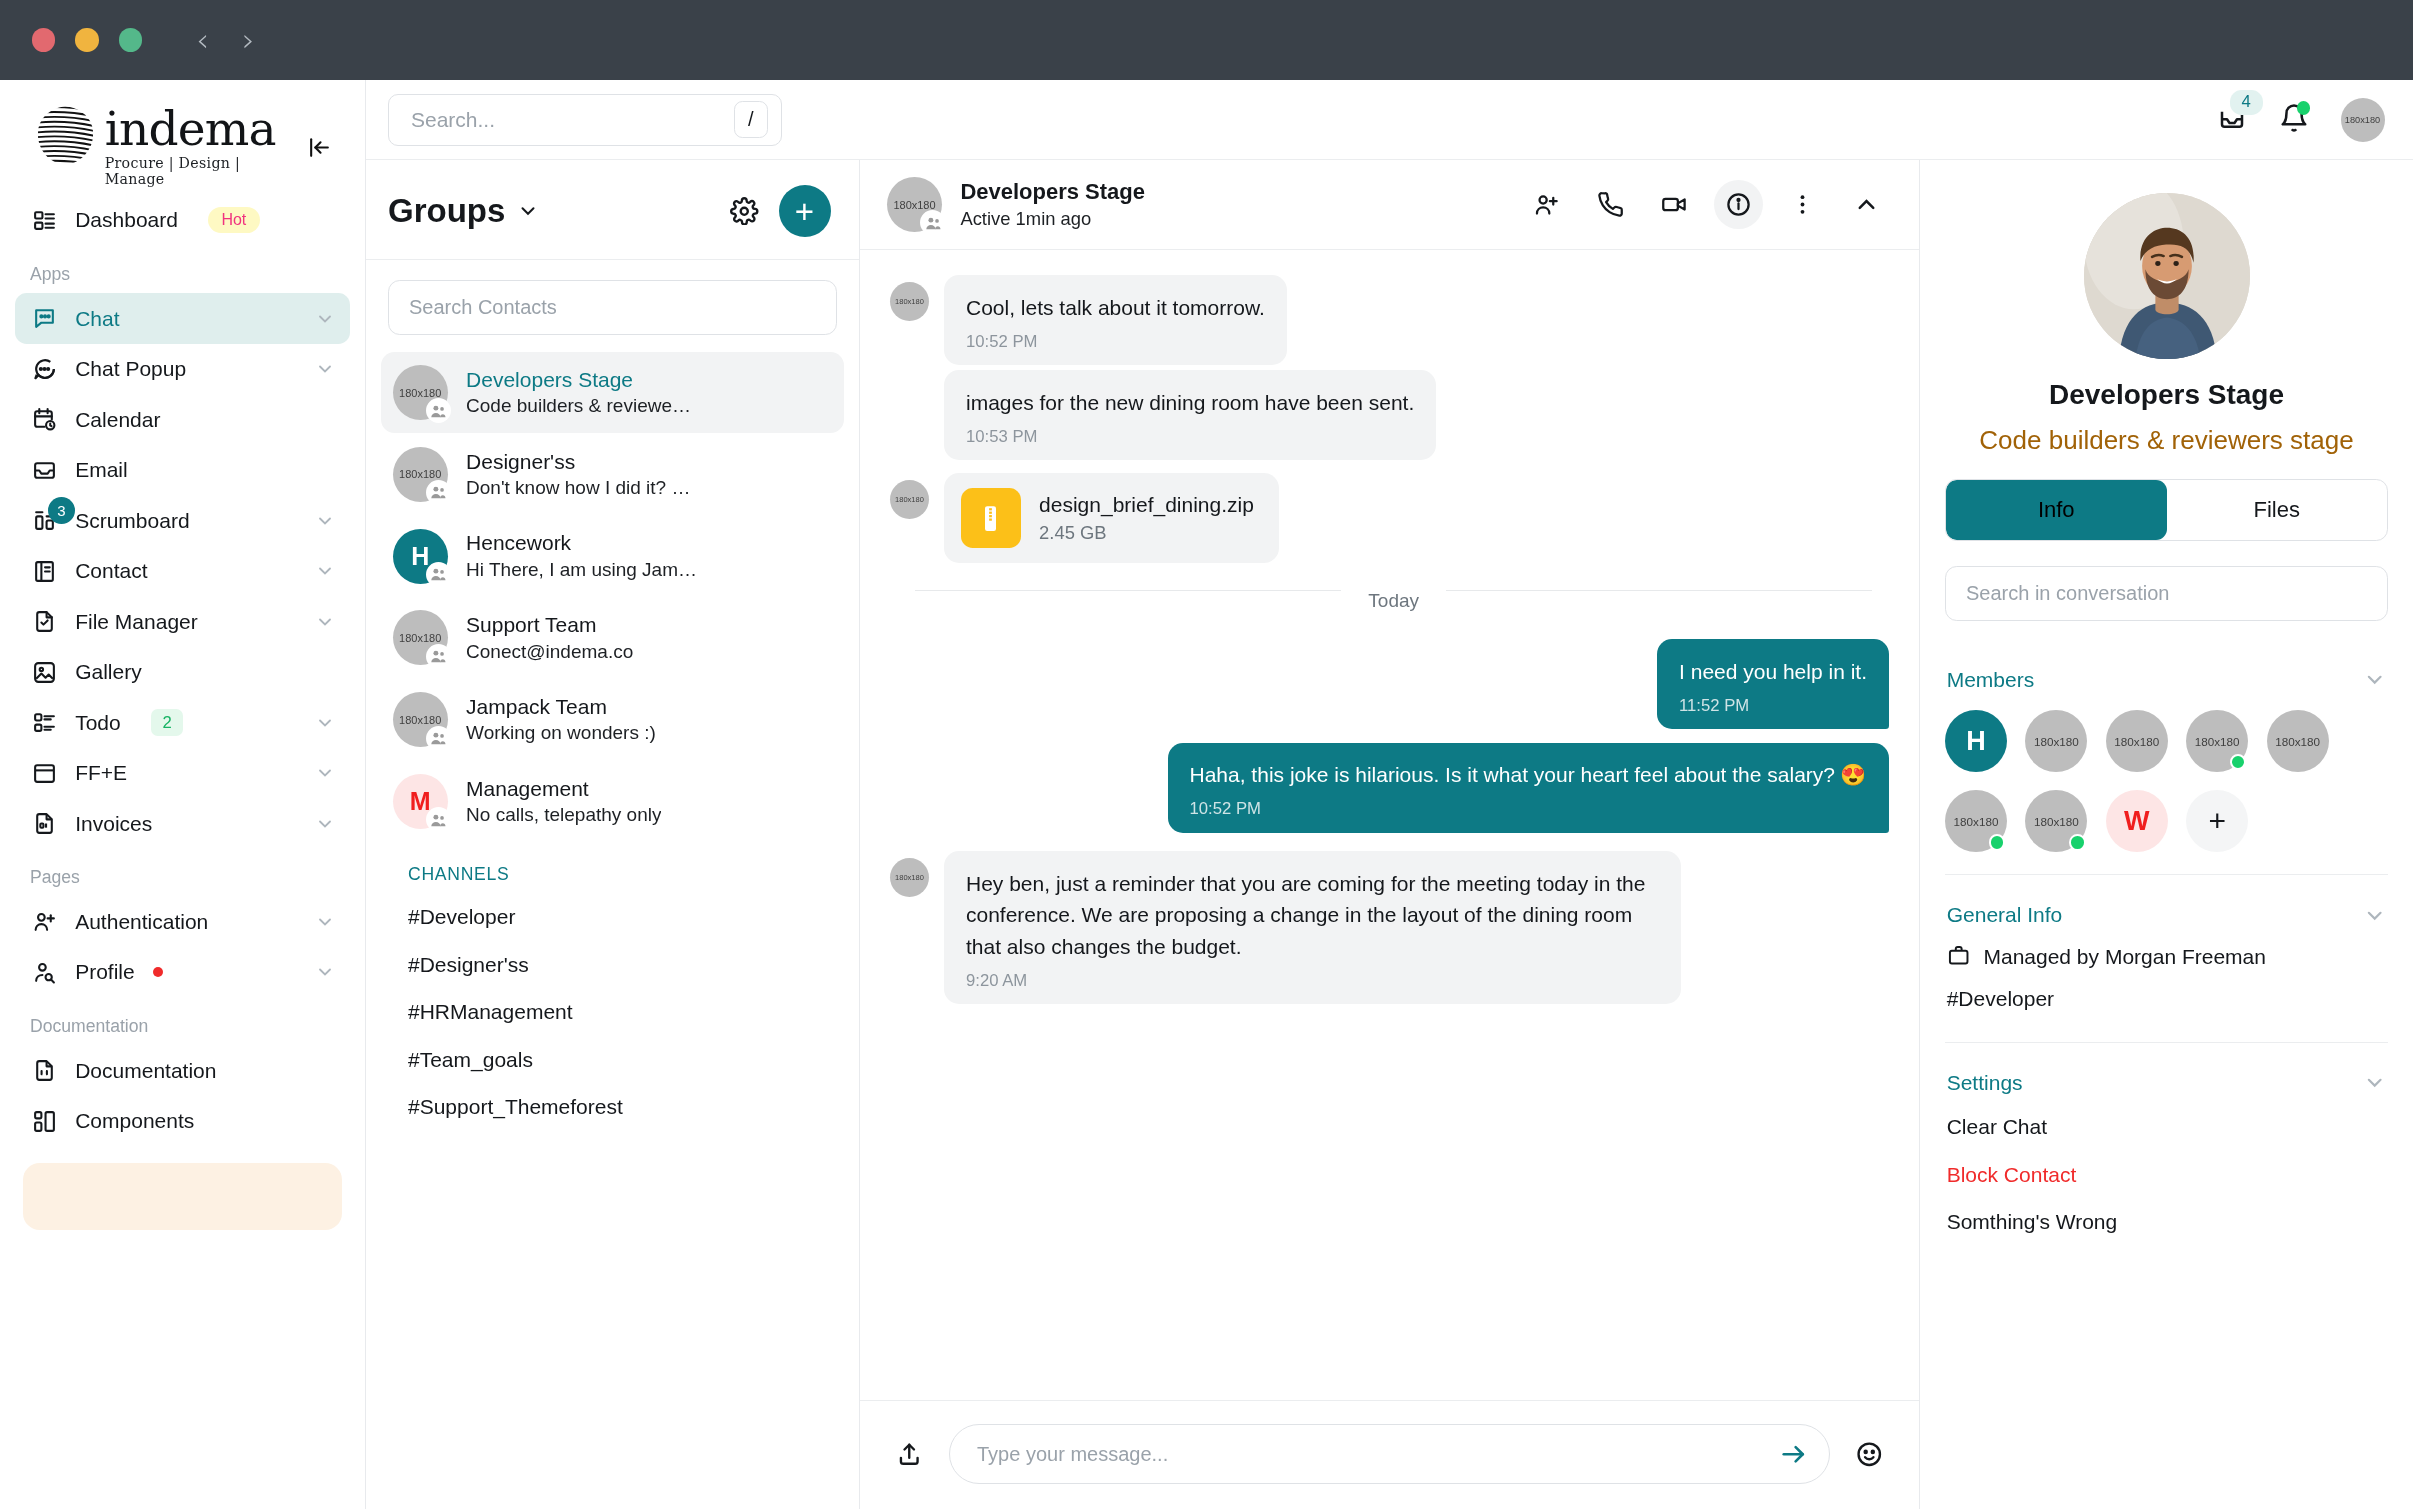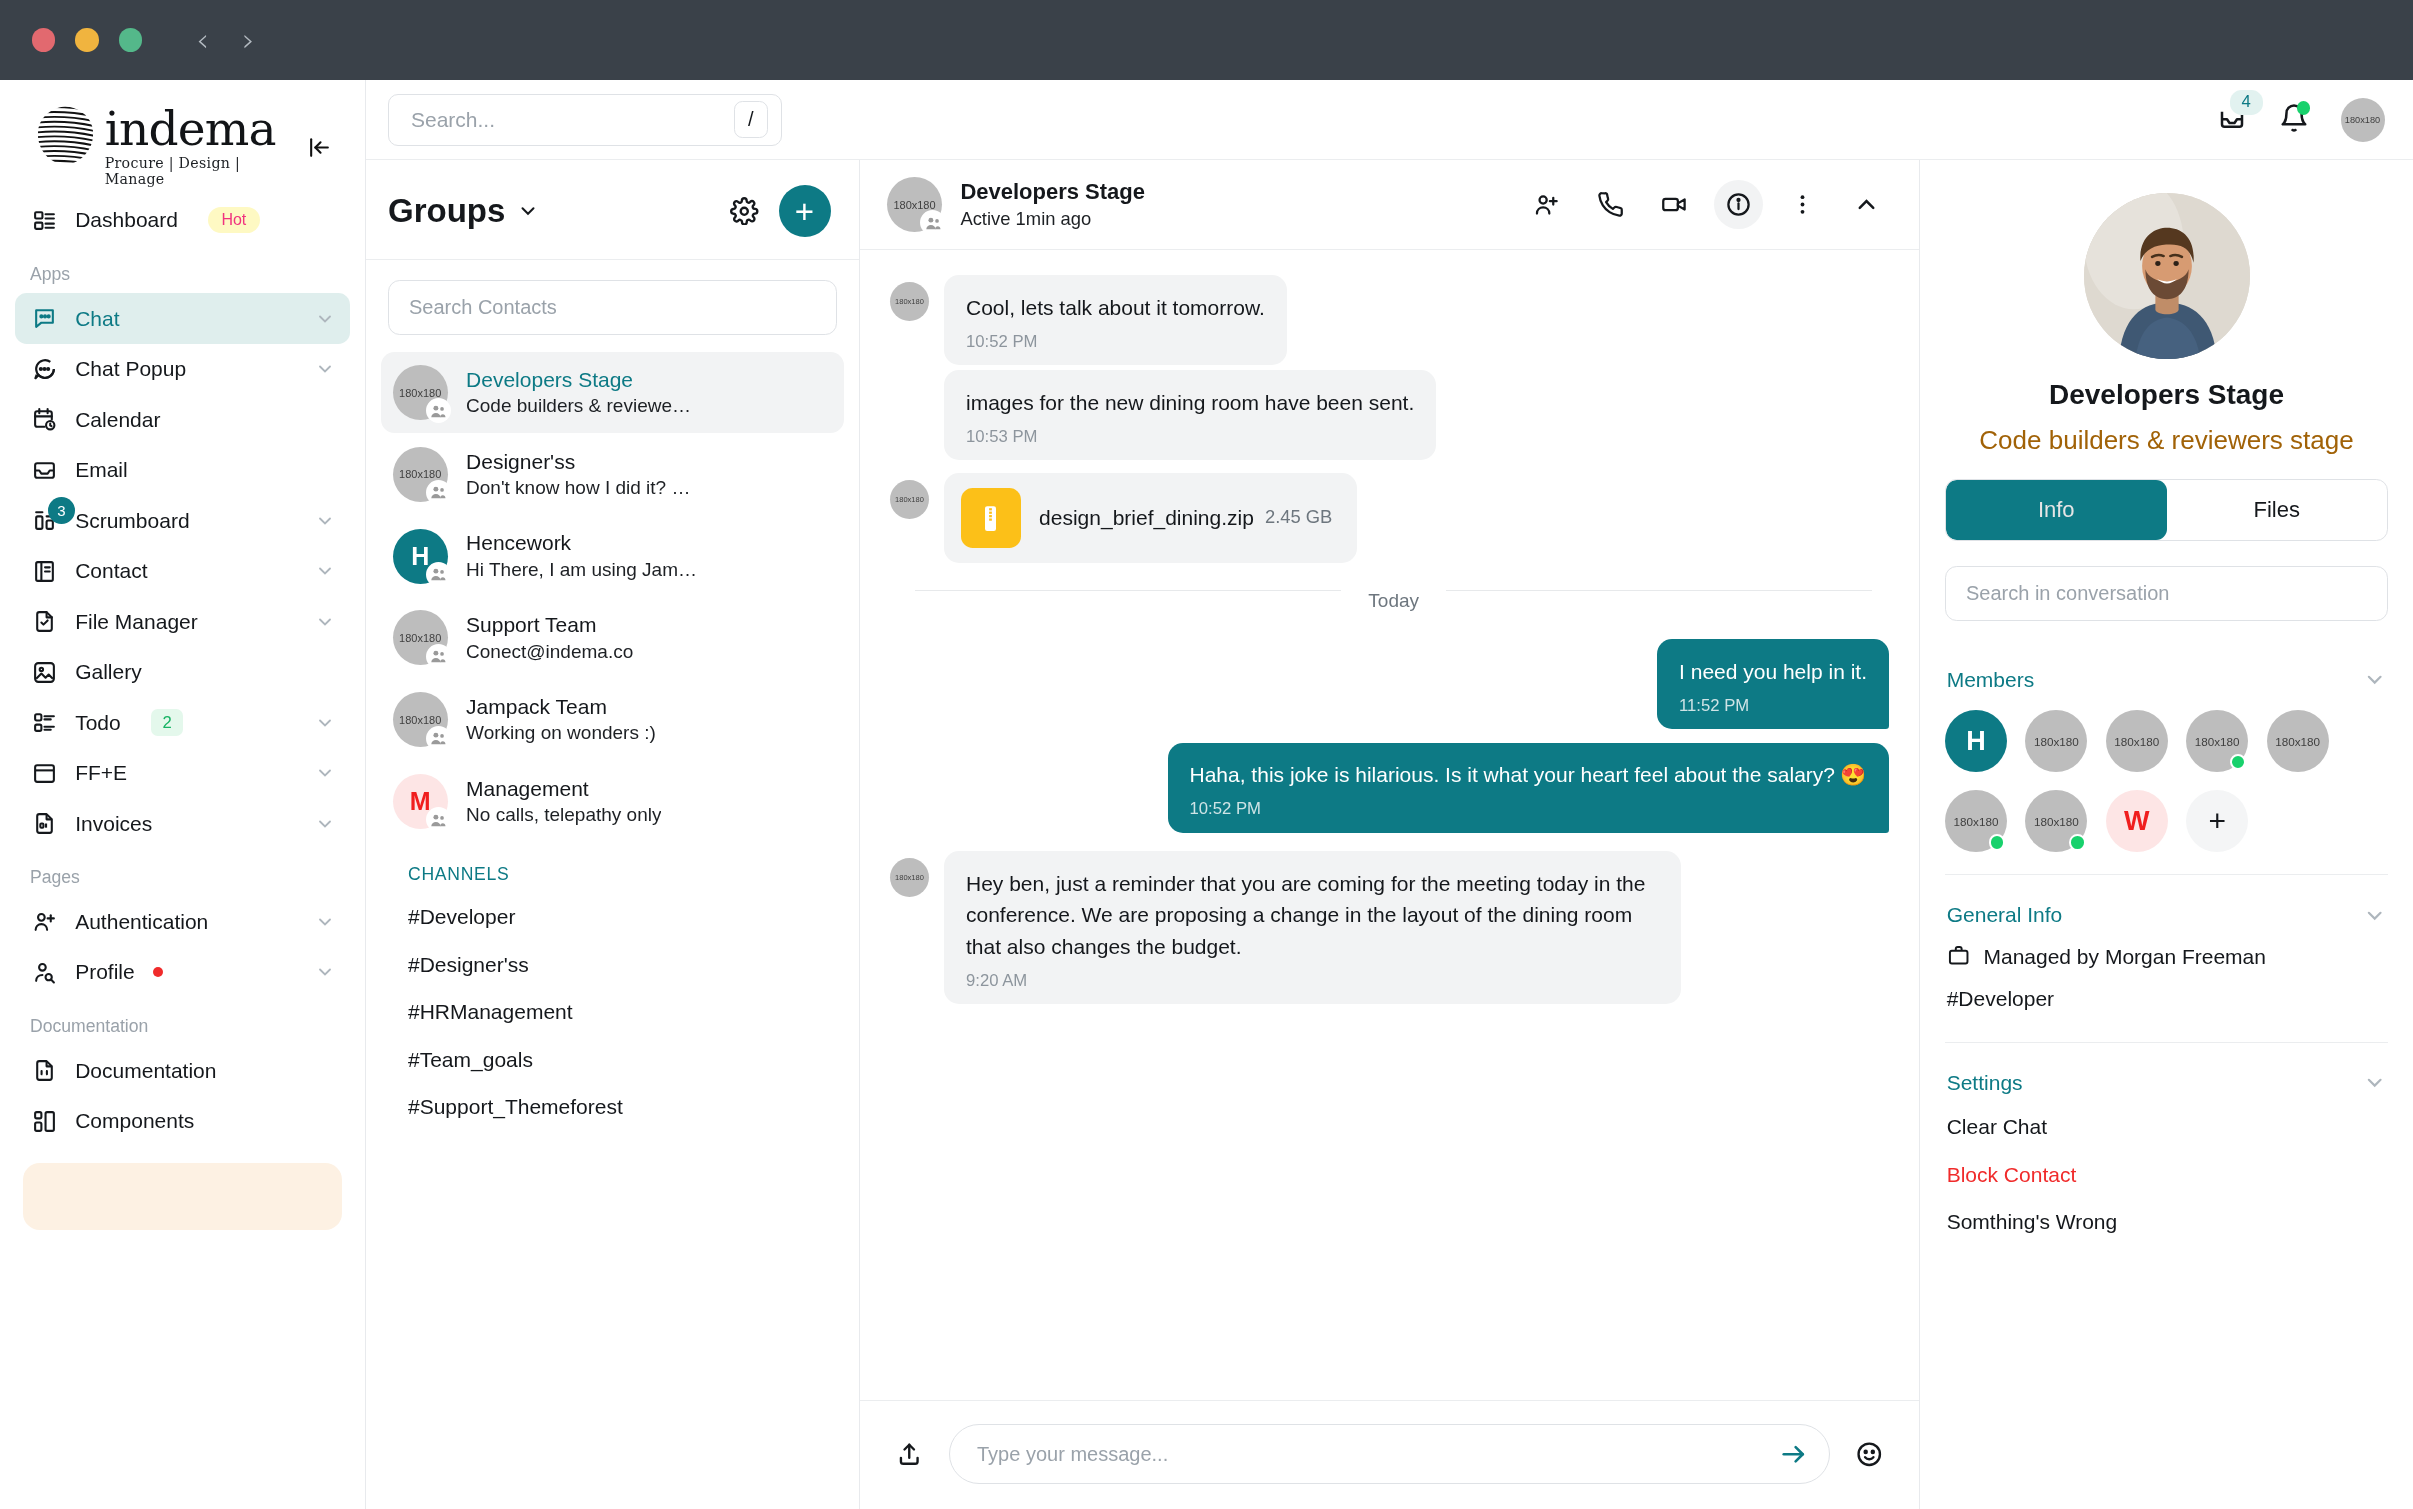--- a/index.html
+++ b/index.html
@@ -163,21 +163,21 @@
     background: #f2f3f4; border-radius: 15px; padding: 16.7px 22px 13.4px 22px;
     max-width: 720px;
   }
   .bubble.out { background: #0d7a85; border-radius: 15px 15px 3.3px 15px; }
   .bubble .txt { font-size: 21px; color: #15181c; line-height: 1.5; }
   .bubble.out .txt { color: #fff; }
   .bubble .time { font-size: 16.7px; color: #8d959d; margin-top: 8.4px; }
   .bubble.out .time { color: #cfe4e6; }
   .file-bubble { display: flex; align-items: center; gap: 18.4px; background: #f2f3f4; border-radius: 15px; padding: 15px 25px 15px 16.7px; }
   .zip-ico { width: 60px; height: 60px; border-radius: 11.7px; background: #fcc018; display: flex; align-items: center; justify-content: center; flex: 0 0 60px; }
-  .file-meta { display: flex; flex-direction: row; gap: 11px; }
+  .file-meta { display: flex; flex-direction: column; gap: 5px; }
   .file-name { font-size: 21px; color: #15181c; }
   .file-size { font-size: 18.4px; color: #6d767e; }
   .divider-today { display: flex; gap: 27px; margin: 22px 16.7px 22px 25px; }
   .divider-today .line { flex: 1; height: 0.8px; background: #e7e9eb; }
   .divider-today .lbl { font-size: 19px; color: #6d767e; }
   .composer {
     flex: 0 0 auto; border-top: 0.8px solid #ebedef;
     display: flex; align-items: center; gap: 20px; padding: 23.4px 30px 25px 30px;
   }
   .attach-btn { width: 39px; height: 39px; display: flex; align-items: center; justify-content: center; cursor: pointer; color: #15181c; flex: 0 0 39px; }
@@ -202,21 +202,21 @@
   .rp-avatar {
     width: 166px; height: 166px; border-radius: 50%; overflow: hidden;
     background: #ded9d0; position: relative;
   }
   .rp-name { font-size: 28px; font-weight: bold; color: #15181c; margin-top: 20px; }
   .rp-sub { font-size: 26px; color: #a16207; margin-top: 14px; }
   .rp-tabs {
     display: flex; width: 100%; border: 0.8px solid #dfe2e6; border-radius: 11.7px; overflow: hidden; margin-top: 23.4px;
   }
   .rp-tab { flex: 1; text-align: center; font-size: 22px; padding: 16.7px 0; cursor: pointer; color: #15181c; }
-  .rp-tab.active { background: #0d7a85; color: #e5e5e5; border-radius: 11px; }
+  .rp-tab.active { background: #0d7a85; color: #000000; border-radius: 11px; }
   .rp-search {
     width: 100%; height: 55px; border: 0.8px solid #dfe2e6; border-radius: 11.7px; padding: 0 20px;
     font-size: 20px; margin-top: 25px; outline: none; font-family: "Liberation Sans", sans-serif; color: #15181c;
   }
   .rp-search::placeholder { color: #9aa2aa; }
   .rp-sec-head {
     display: flex; align-items: center; justify-content: space-between;
     padding: 28.5px 1.7px 8.4px 1.7px; cursor: pointer;
   }
   .rp-sec-title { font-size: 21px; color: #0d7a85; }

